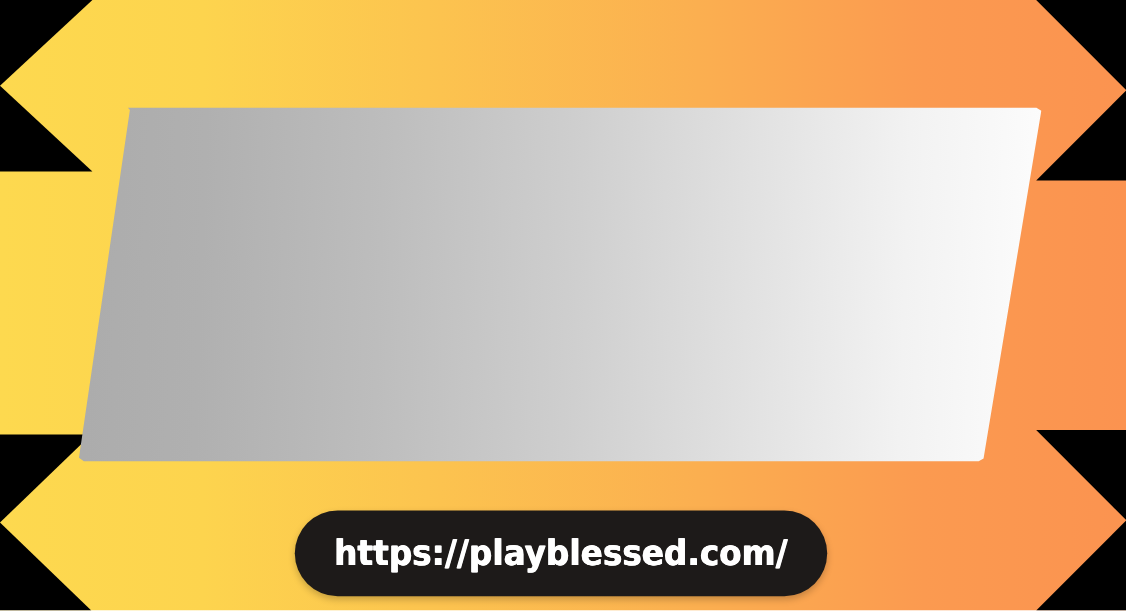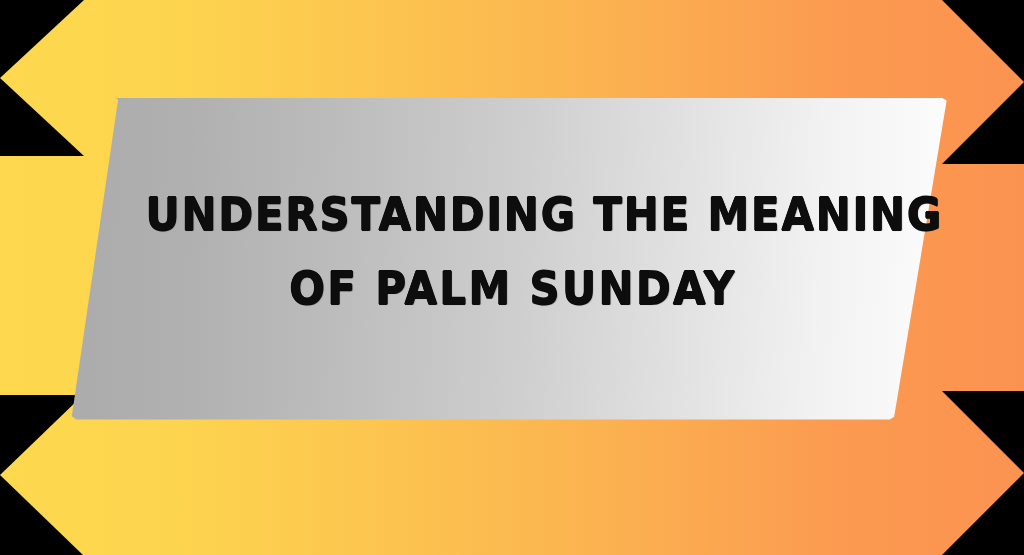--- a/index.html
+++ b/index.html
@@ -159,19 +159,18 @@
 
   <div class="corner-triangle corner-tl"></div>
   <div class="corner-triangle corner-tr"></div>
   <div class="corner-triangle corner-bl"></div>
   <div class="corner-triangle corner-br"></div>
 
   <div class="title-card">
     <div class="title-card-inner"></div>
   </div>
 
-  <div class="title-block">
-    <div class="title-line line-1">UNDERSTANDING THE MEANING</div>
-    <div class="title-line line-2">OF PALM SUNDAY</div>
+
+  <div class="url-pill">
+    <span class="url-text">https://playblessed.com/</span>
   </div>
-
 
 </div>
 
 </body></html>

